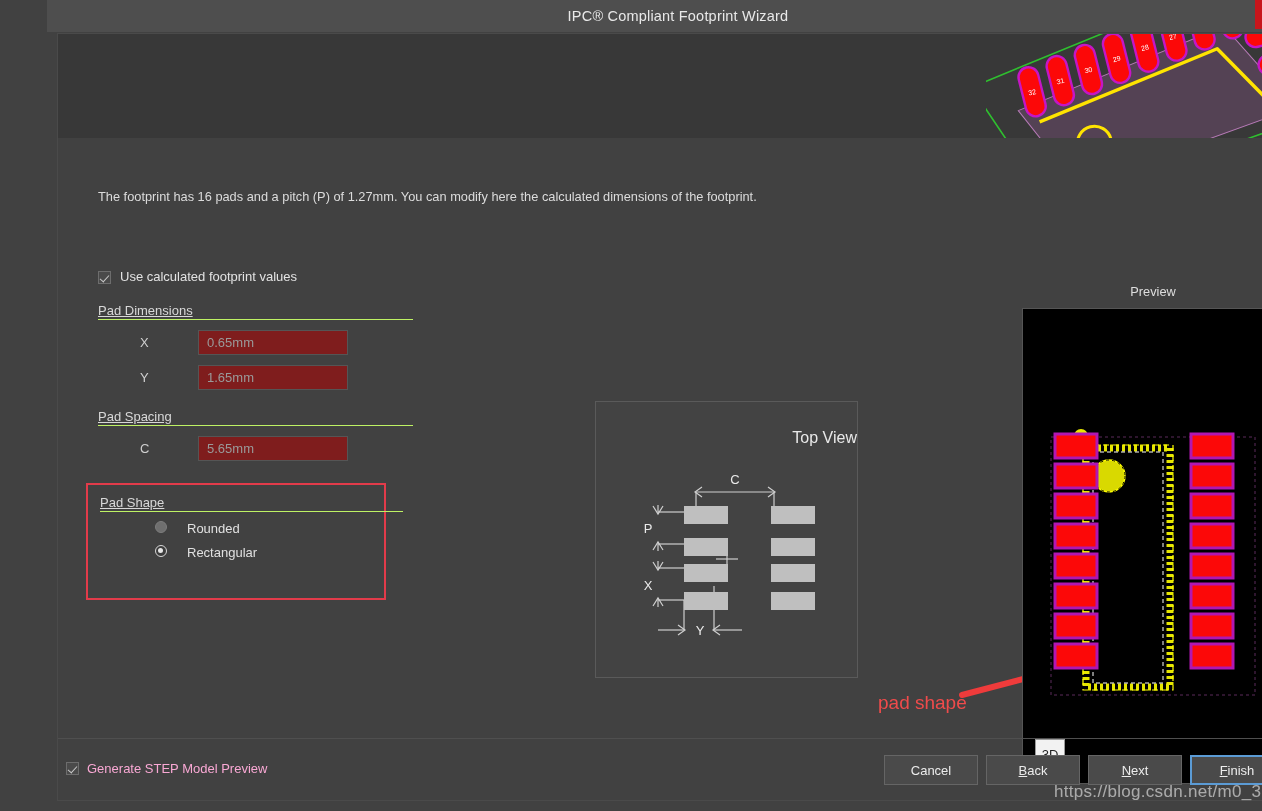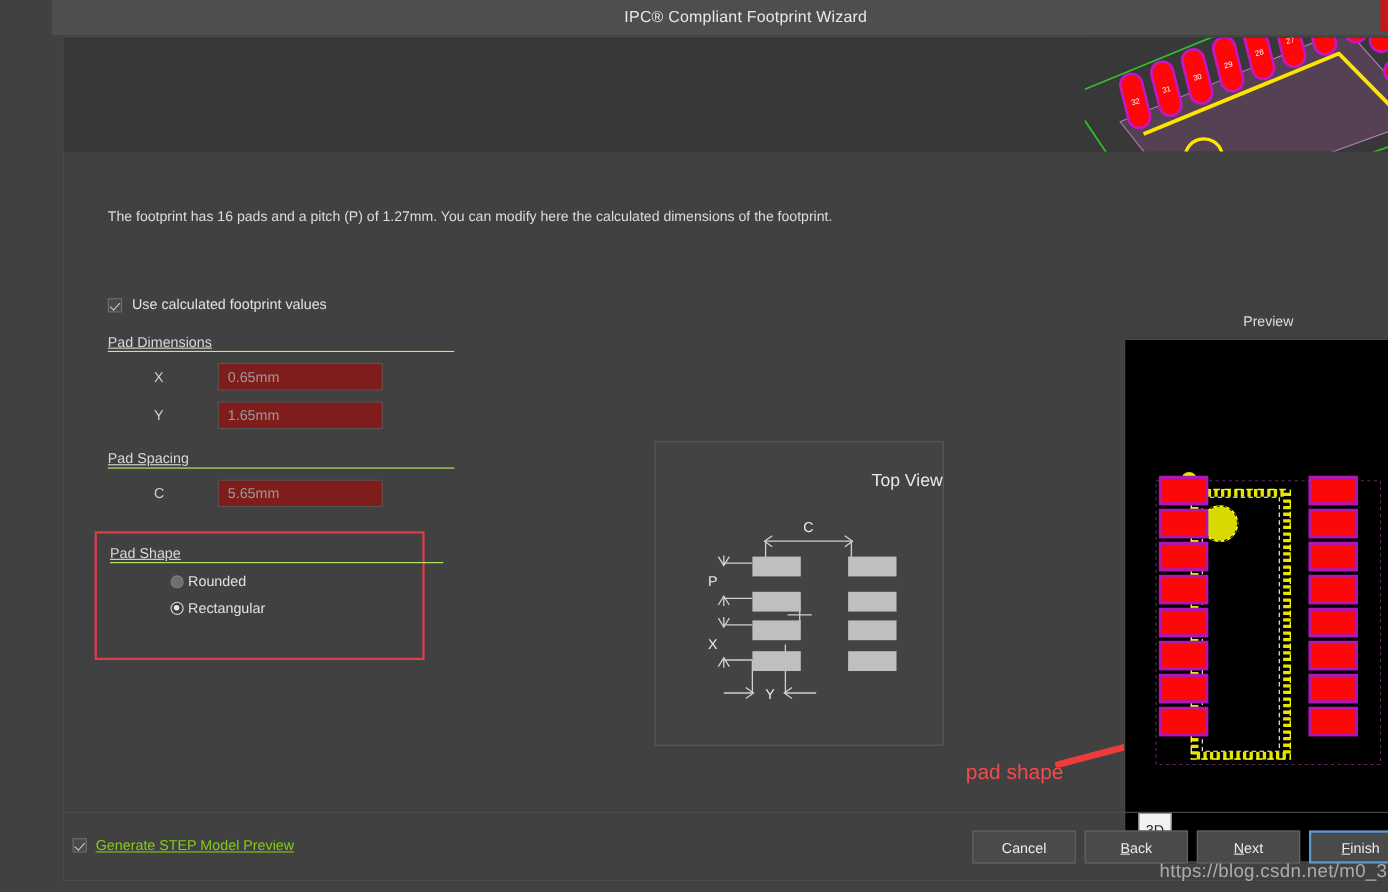--- a/index.html
+++ b/index.html
@@ -118,21 +118,21 @@
 
   
   .padshape-box {
     position: relative; margin-top: 22px; margin-left: -12px;
     width: 300px; height: 117px;
     border: 2px solid #e23b4a;
     padding: 10px 0 0 12px;
   }
   .padshape-box .grouphdr { margin-top: 0; width: 303px; }
   .radiorow {
-    display: flex; align-items: center; gap: 4px;
+    display: flex; gap: 20px;
     margin-top: 9px; padding-left: 55px;
   }
   .radiorow:first-of-type { margin-top: 14px; }
   .rdo {
     width: 12px; height: 12px; border-radius: 50%;
     background: #6f6f6f; border: 1px solid #7d7d7d;
     position: relative; flex: none;
   }
   .rdo.on { background: #3d3d3d; border: 1.5px solid #d8d8d8; }
   .rdo.on::after {
@@ -183,21 +183,21 @@
   
   .footer {
     position: absolute; left: 0; bottom: 0;
     width: 1240px; height: 62px;
     border-top: 1px solid #4f4f4f;
   }
   .footer-check {
     position: absolute; left: 8px; top: 22px;
     display: flex; align-items: center; gap: 8px;
   }
-  .footer-check .lbl { color: #84cc16; font-size: 13px; text-decoration: underline; }
+  .footer-check .lbl { color: #f9a8d4; font-size: 13px; }
   .btnbar {
     position: absolute; right: 14px; top: 16px;
     display: flex; gap: 8px;
   }
   .btn {
     width: 94px; height: 30px;
     background: #4a4a4a; border: 1px solid #656565;
     color: #ececec; font-size: 13px; cursor: pointer;
     font-family: "Liberation Sans", sans-serif;
     display: flex; align-items: center; justify-content: center;

